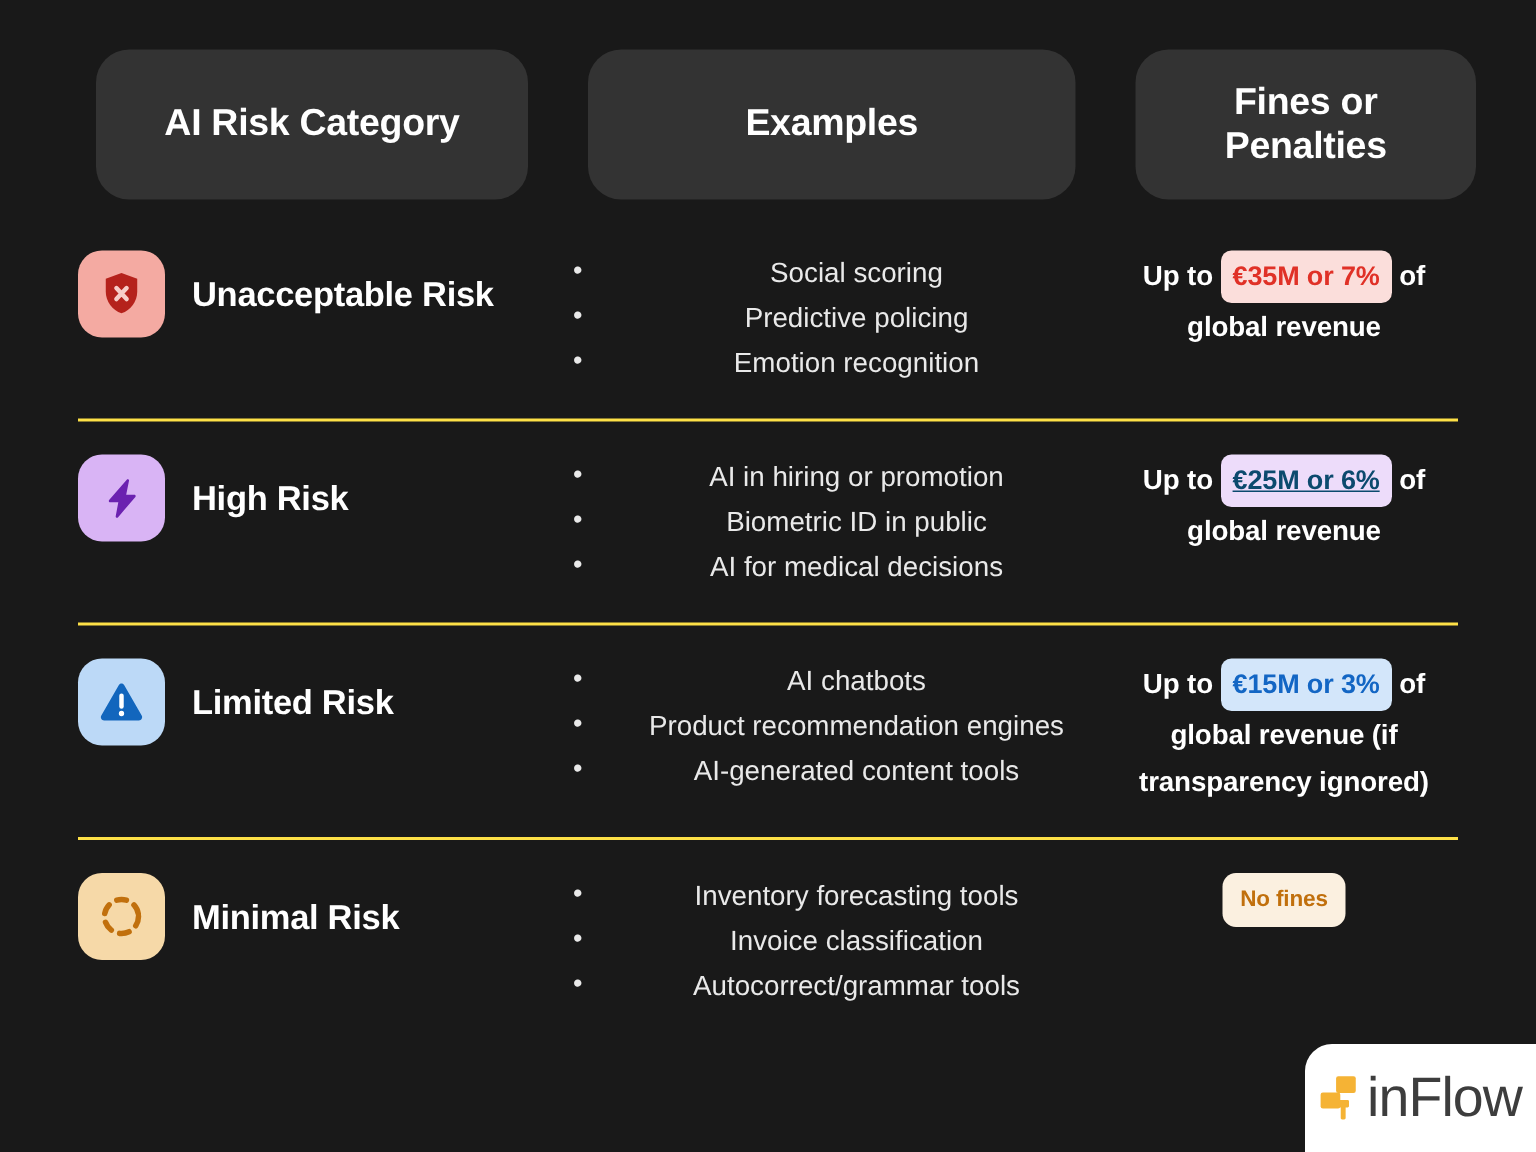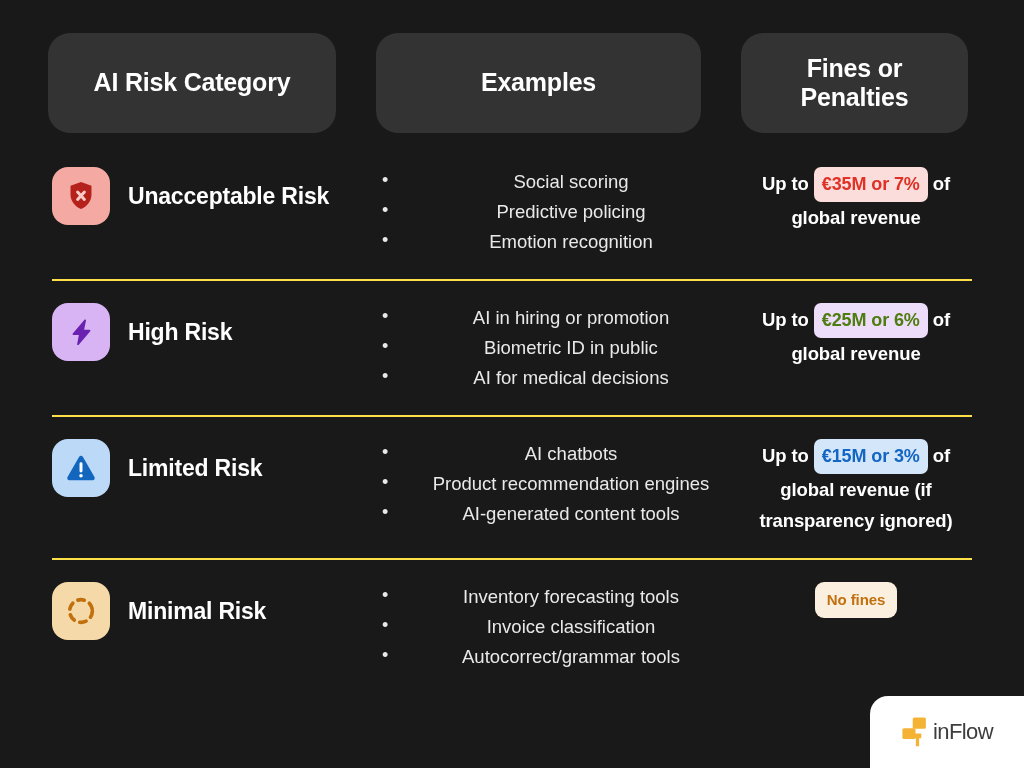--- a/index.html
+++ b/index.html
@@ -6,21 +6,21 @@
   html, body {
     width:1024px; height:768px;
     background:#191919;
     font-family:"Liberation Sans", sans-serif;
     overflow:hidden;
   }
   .page { position:relative; width:1024px; height:768px; background:#191919; }
 
   
   .header-row {
-    position:absolute; top:33px; left:48px; width:920px; height:100px;
+    position:absolute; top:33px; left:64px; width:920px; height:100px;
     display:flex; gap:40px;
   }
   .hdr {
     background:#333333; border-radius:22px;
     display:flex; align-items:center; justify-content:center;
     text-align:center;
     color:#ffffff; font-weight:bold; font-size:25px; letter-spacing:-0.2px;
     line-height:1.18;
   }
   .hdr.c1 { width:288px; }
@@ -70,21 +70,21 @@
   }
   .pill.standalone { font-size:15px; padding:5px 12px 6px 12px; border-radius:9px; }
 
   
   .logo-card {
     position:absolute; right:0; bottom:0; width:154px; height:72px;
     background:#ffffff; border-top-left-radius:18px;
     display:flex; align-items:center; justify-content:center; gap:2px;
   }
   .logo-mark { width:30px; height:32px; flex:none; }
-  .logo-text { font-size:22px; color:#3d3d3d; letter-spacing:-0.6px; font-weight:400; }
+  .logo-text { font-size:37px; color:#3d3d3d; letter-spacing:-0.6px; font-weight:400; }
 </style>
 </head>
 <body>
 
 <div class="page">
 
   <div class="header-row">
     <div class="hdr c1">
       <span>AI Risk Category</span>
     </div>
@@ -136,21 +136,21 @@
       <div class="col-ex pad">
         <ul class="ex">
           <li>AI in hiring or promotion</li>
           <li>Biometric ID in public</li>
           <li>AI for medical decisions</li>
         </ul>
       </div>
       <div class="col-fine pad">
         <div class="fine">
           <span>Up to</span>
-          <span class="pill" style="background:#eddcfa;color:#4d7c0f;">€25M or 6%</span>
+          <span class="pill" style="background:#eddcfa;color:#0c4a6e;text-decoration:underline;">€25M or 6%</span>
           <span>of global revenue</span>
         </div>
       </div>
     </div>
 
     <div class="row">
       <div class="col-cat pad">
         <div class="tile" style="background:#bcd9f7;">
           <svg width="34" height="34" viewBox="0 0 24 24">
             <path d="M12 3.3c-.5 0-1 .27-1.3.77L2.5 18.4c-.6 1 .15 2.3 1.3 2.3h16.4c1.15 0 1.9-1.3 1.3-2.3L13.3 4.07c-.3-.5-.8-.77-1.3-.77z" fill="#1266bd"></path>

